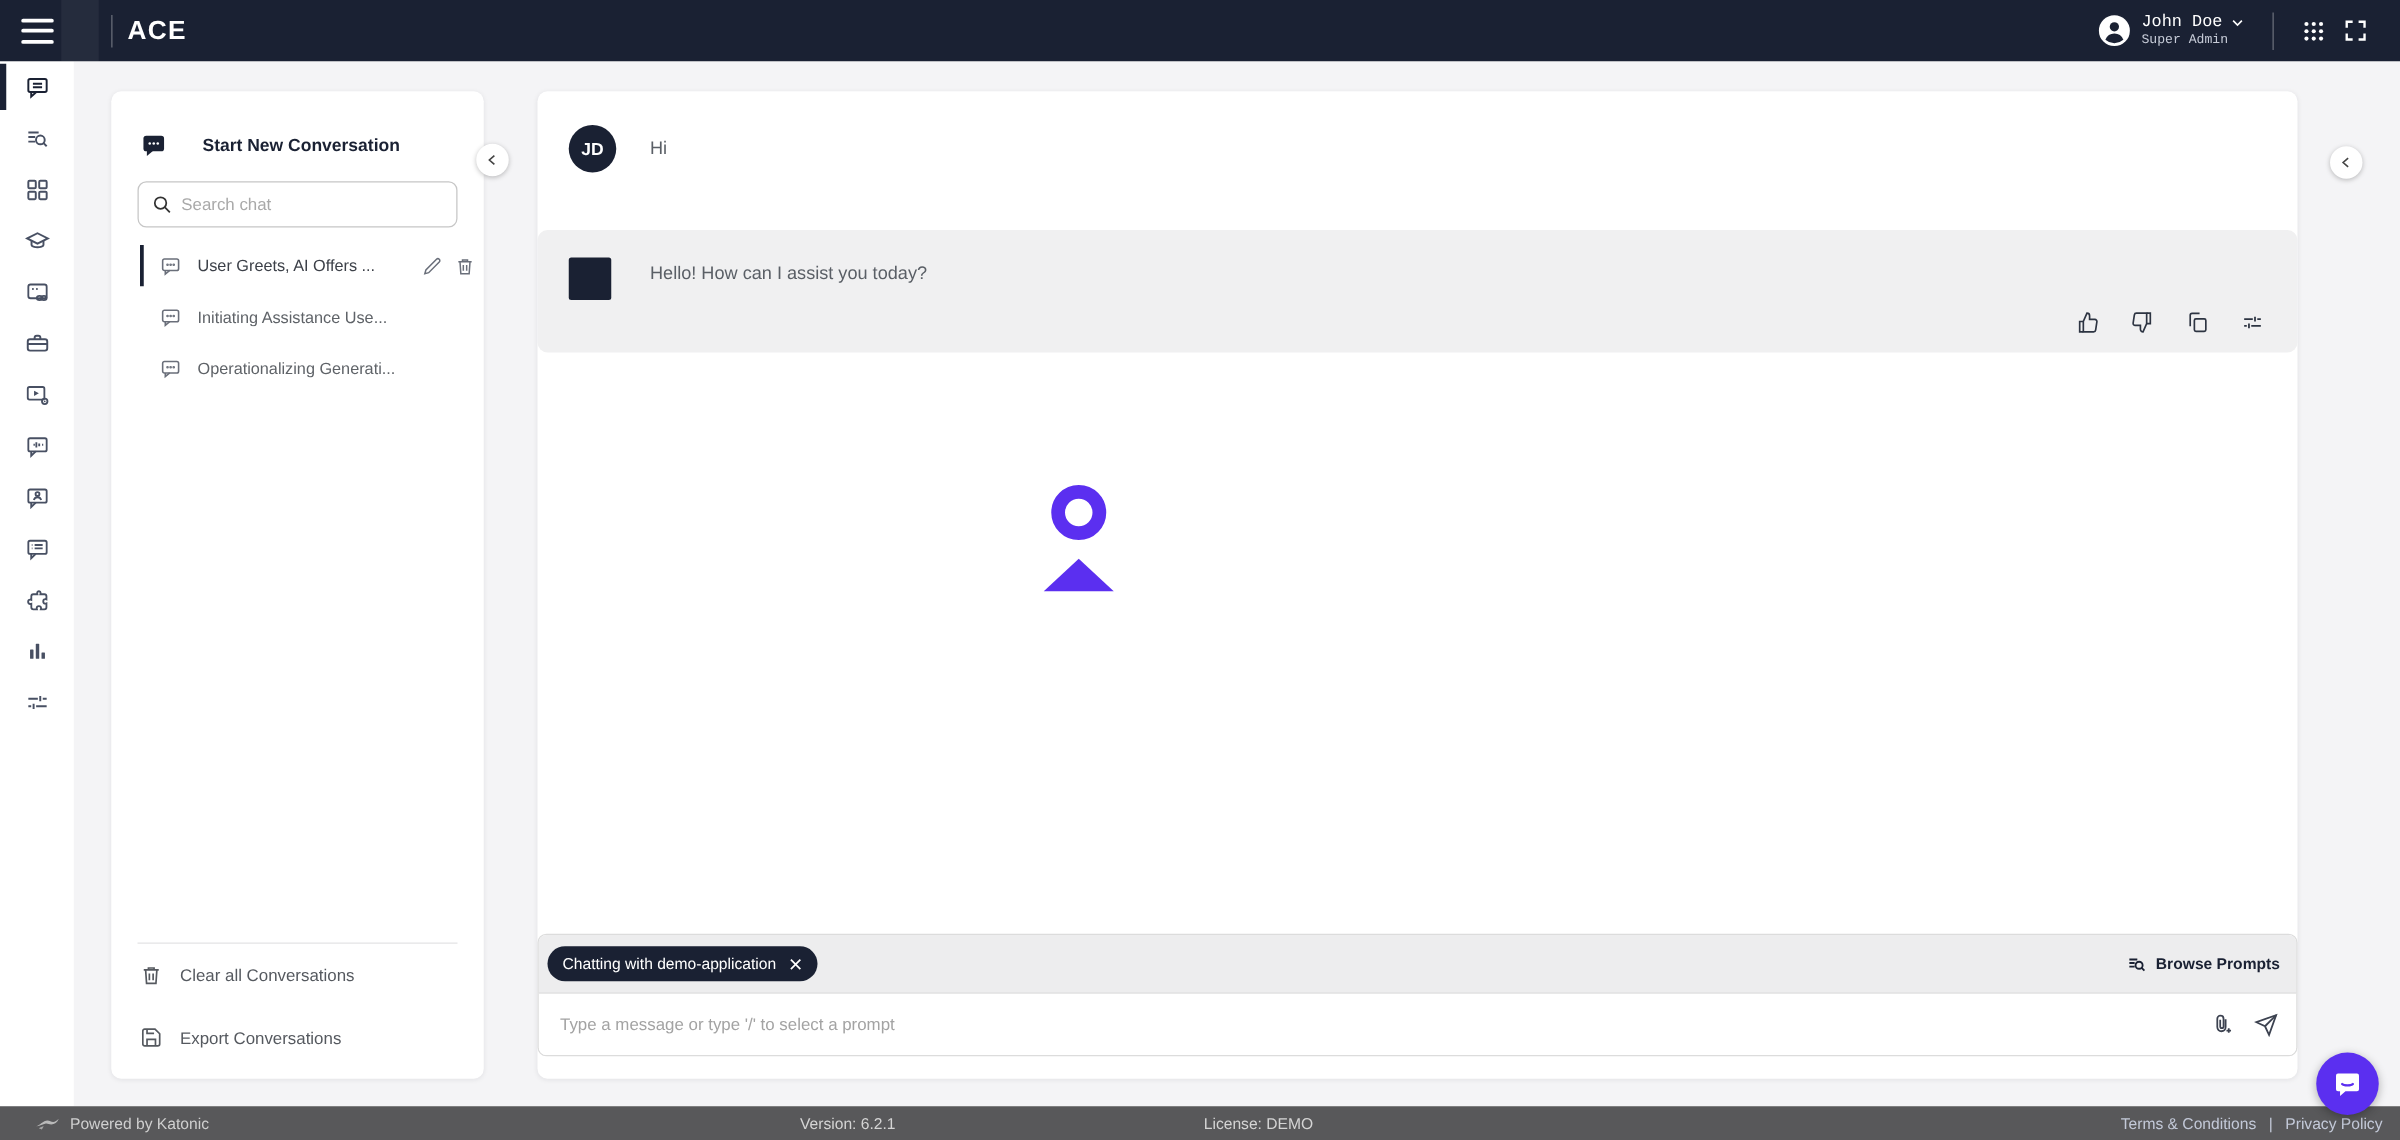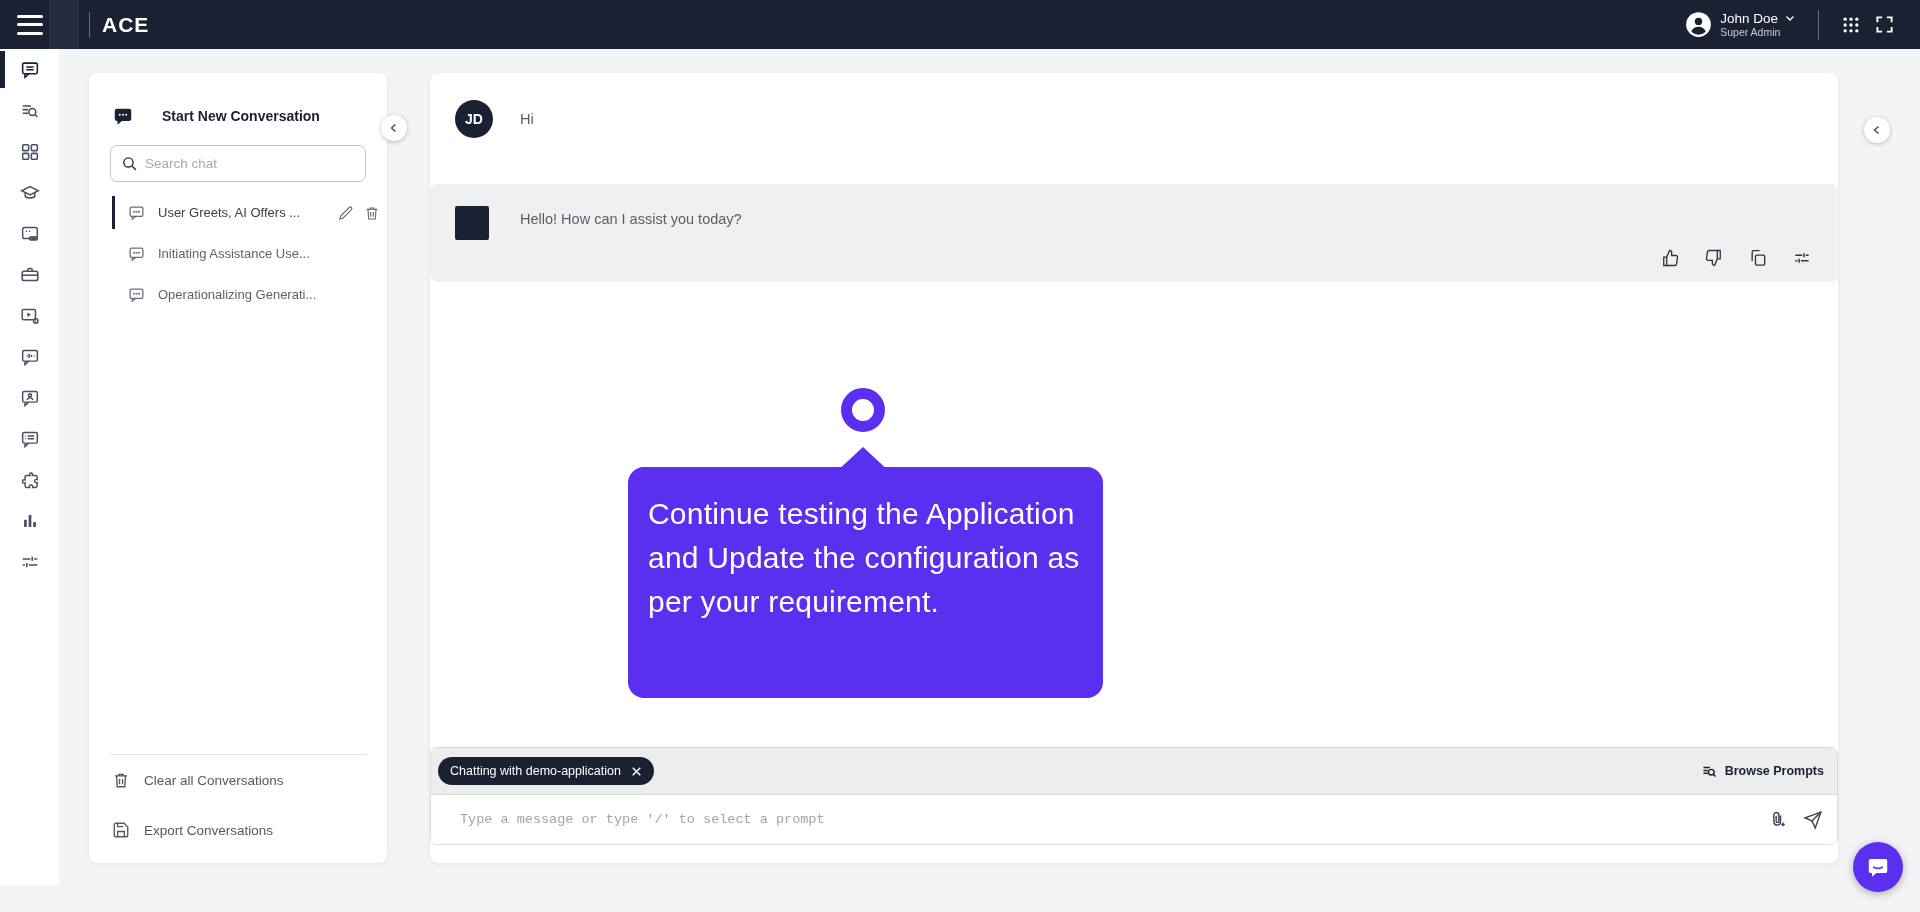--- a/index.html
+++ b/index.html
@@ -8,21 +8,21 @@
   .stage { position:absolute; inset:0; width:1920px; height:680px;border-radius:17px; }
 
   
   .topbar { position:absolute; left:0; top:0; width:1920px; height:49px; background:#1a2133; display:flex; align-items:center; z-index:30; }
   .hamburger { width:26px; height:20px; margin-left:17px; display:flex; flex-direction:column; justify-content:space-between; cursor:pointer; }
   .hamburger span { display:block; height:3px; border-radius:2px; background:#ffffff; }
   .logo-block { width:30px; height:49px; margin-left:6px; background:rgba(255,255,255,0.05); }
   .tb-divider { width:1px; height:26px; background:rgba(255,255,255,0.35); margin-left:10px; }
   .app-title { color:#ffffff; font-size:21px; font-weight:bold; letter-spacing:1px; margin-left:12px; }
   .tb-right { margin-left:auto; display:flex; align-items:center; gap:14px; padding-right:26px; }
-  .user-chip { display:flex; gap:8px; cursor:pointer; }
+  .user-chip { display:flex; gap:8px; cursor:pointer;font-family:Liberation Mono, monospace; }
   .user-meta { display:flex; flex-direction:column; align-items:flex-start; line-height:1.15; }
   .user-name-row { display:flex; align-items:center; gap:6px; }
   .user-name { color:#ffffff; font-size:13.5px; }
   .user-role { color:#c7ccd8; font-size:10.5px; }
   .tb-sep2 { width:1px; height:30px; background:rgba(255,255,255,0.35); margin:0 8px; }
   .tb-icon { display:flex; align-items:center; justify-content:center; cursor:pointer; }
 
   
   .rail { position:absolute; left:0; top:49px; width:59px; height:836px; background:#ffffff; z-index:20; }
   .rail-item { position:relative; width:59px; height:41px; display:flex; align-items:center; justify-content:center; color:#485063; cursor:pointer; }
@@ -75,21 +75,21 @@
   .tip-text { color:#ffffff; font-size:30px; line-height:44px; font-weight:400; letter-spacing:0.2px; }
 
   
   .composer { position:absolute; left:0; top:674px; width:1408px; height:98px; border:1px solid #dcdcdc; border-radius:7px; overflow:hidden; background:#fff; }
   .composer-top { height:47px; background:#ededee; border-bottom:1px solid #dcdcdc; display:flex; align-items:center; padding:0 13px 0 7px; }
   .chip { display:flex; align-items:center; gap:9px; height:28px; background:#1a2133; color:#fff; border-radius:15px; padding:0 11px 0 12px; font-size:12.5px; cursor:default; }
   .chip svg { width:13px; height:13px; cursor:pointer; }
   .browse { margin-left:auto; display:flex; align-items:center; gap:7px; color:#1a2133; font-size:12.5px; font-weight:bold; cursor:pointer; }
   .browse svg { width:17px; height:17px; }
   .composer-bottom { height:49px; display:flex; align-items:center; padding:0 14px 0 17px; background:#ffffff; }
-  .composer-bottom input { flex:1; border:none; outline:none; font-size:13.5px; color:#333; font-family:Liberation Mono, monospace;margin-left:12px; }
+  .composer-bottom input { flex:1; border:none; outline:none; font-size:13.5px; color:#333; font-family:Liberation Sans, sans-serif; }
   .composer-bottom input::placeholder { color:#a3a3a3; }
   .composer-icons { display:flex; align-items:center; gap:15px; color:#3c4250; }
   .composer-icons svg { width:20px; height:20px; cursor:pointer; }
 
   
   .fab { position:absolute; left:1853px; top:842px; width:50px; height:50px; border-radius:50%; background:#5b2ff0; display:flex; align-items:center; justify-content:center; box-shadow:0 2px 8px rgba(0,0,0,0.3); cursor:pointer; z-index:40; }
 
   
   .footer { position:absolute; left:0; top:885px; width:1920px; height:27px; background:#58585a; display:flex; align-items:center; z-index:35; }
   .f-left { display:flex; align-items:center; gap:8px; margin-left:28px; color:#cfcfcf; font-size:12.5px; }
@@ -363,23 +363,20 @@
           </svg>
         <svg viewBox="0 0 24 24" fill="none" stroke="currentColor" stroke-width="1.7">
             <path d="M4 8.7h8.3M16.6 8.7H20M14.4 6.4v4.6"></path>
             <path d="M4 15.3h2.5M10.8 15.3H20M8.6 13v4.6"></path>
           </svg>
       </div>
     </div>
 
     <div class="tip-ring"></div>
     <div class="tip-pointer"></div>
-    <div class="tip-box">
-      <div class="tip-text">Continue testing the Application and Update the configuration as per your requirement.</div>
-    </div>
 
     <div class="composer">
       <div class="composer-top">
         <div class="chip">
           <span>Chatting with demo-application</span>
           <svg viewBox="0 0 24 24" fill="none" stroke="#fff" stroke-width="2.6">
               <path d="M5 5l14 14M19 5L5 19"></path>
             </svg>
         </div>
         <div class="browse">
@@ -413,14 +410,30 @@
       </svg>
   </div>
 
   <div class="fab">
     <svg width="26" height="26" viewBox="0 0 24 24">
         <path d="M5 4.5h14a1.5 1.5 0 0 1 1.5 1.5v10a1.5 1.5 0 0 1-1.5 1.5h-8.5L6.5 21v-3.5H5A1.5 1.5 0 0 1 3.5 16V6A1.5 1.5 0 0 1 5 4.5z" fill="#ffffff"></path>
         <path d="M8 12.2c1.2 1.4 6.8 1.4 8 0" stroke="#5b2ff0" stroke-width="1.6" fill="none" stroke-linecap="round"></path>
       </svg>
   </div>
 
+  <div class="footer">
+    <div class="f-left">
+      <svg width="20" height="14" viewBox="0 0 40 24">
+          <path d="M2 16c6-2 10-8 16-9 5-1 7 2 11 2 3 0 6-2 9-5-2 6-7 9-12 9-4 0-6-2-10-1-5 1-9 4-14 4z" fill="#b9b9b9"></path>
+          <path d="M6 19c3-1 5-3 8-3l-3 5z" fill="#a5a5a5"></path>
+        </svg>
+      <span>Powered by Katonic</span>
+    </div>
+    <span class="f-version">Version: 6.2.1</span>
+    <span class="f-license">License: DEMO</span>
+    <div class="f-links">
+      <a>Terms &amp; Conditions</a>
+      <span>|</span>
+      <a>Privacy Policy</a>
+    </div>
+  </div>
 
 </div>
 
 </body></html>

